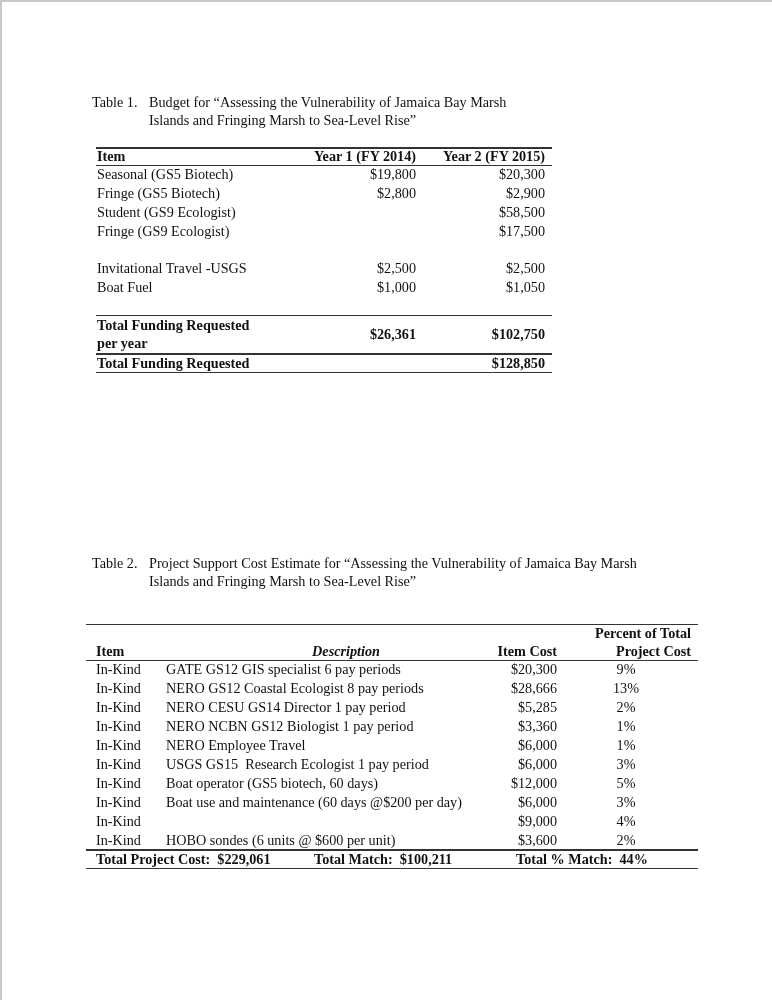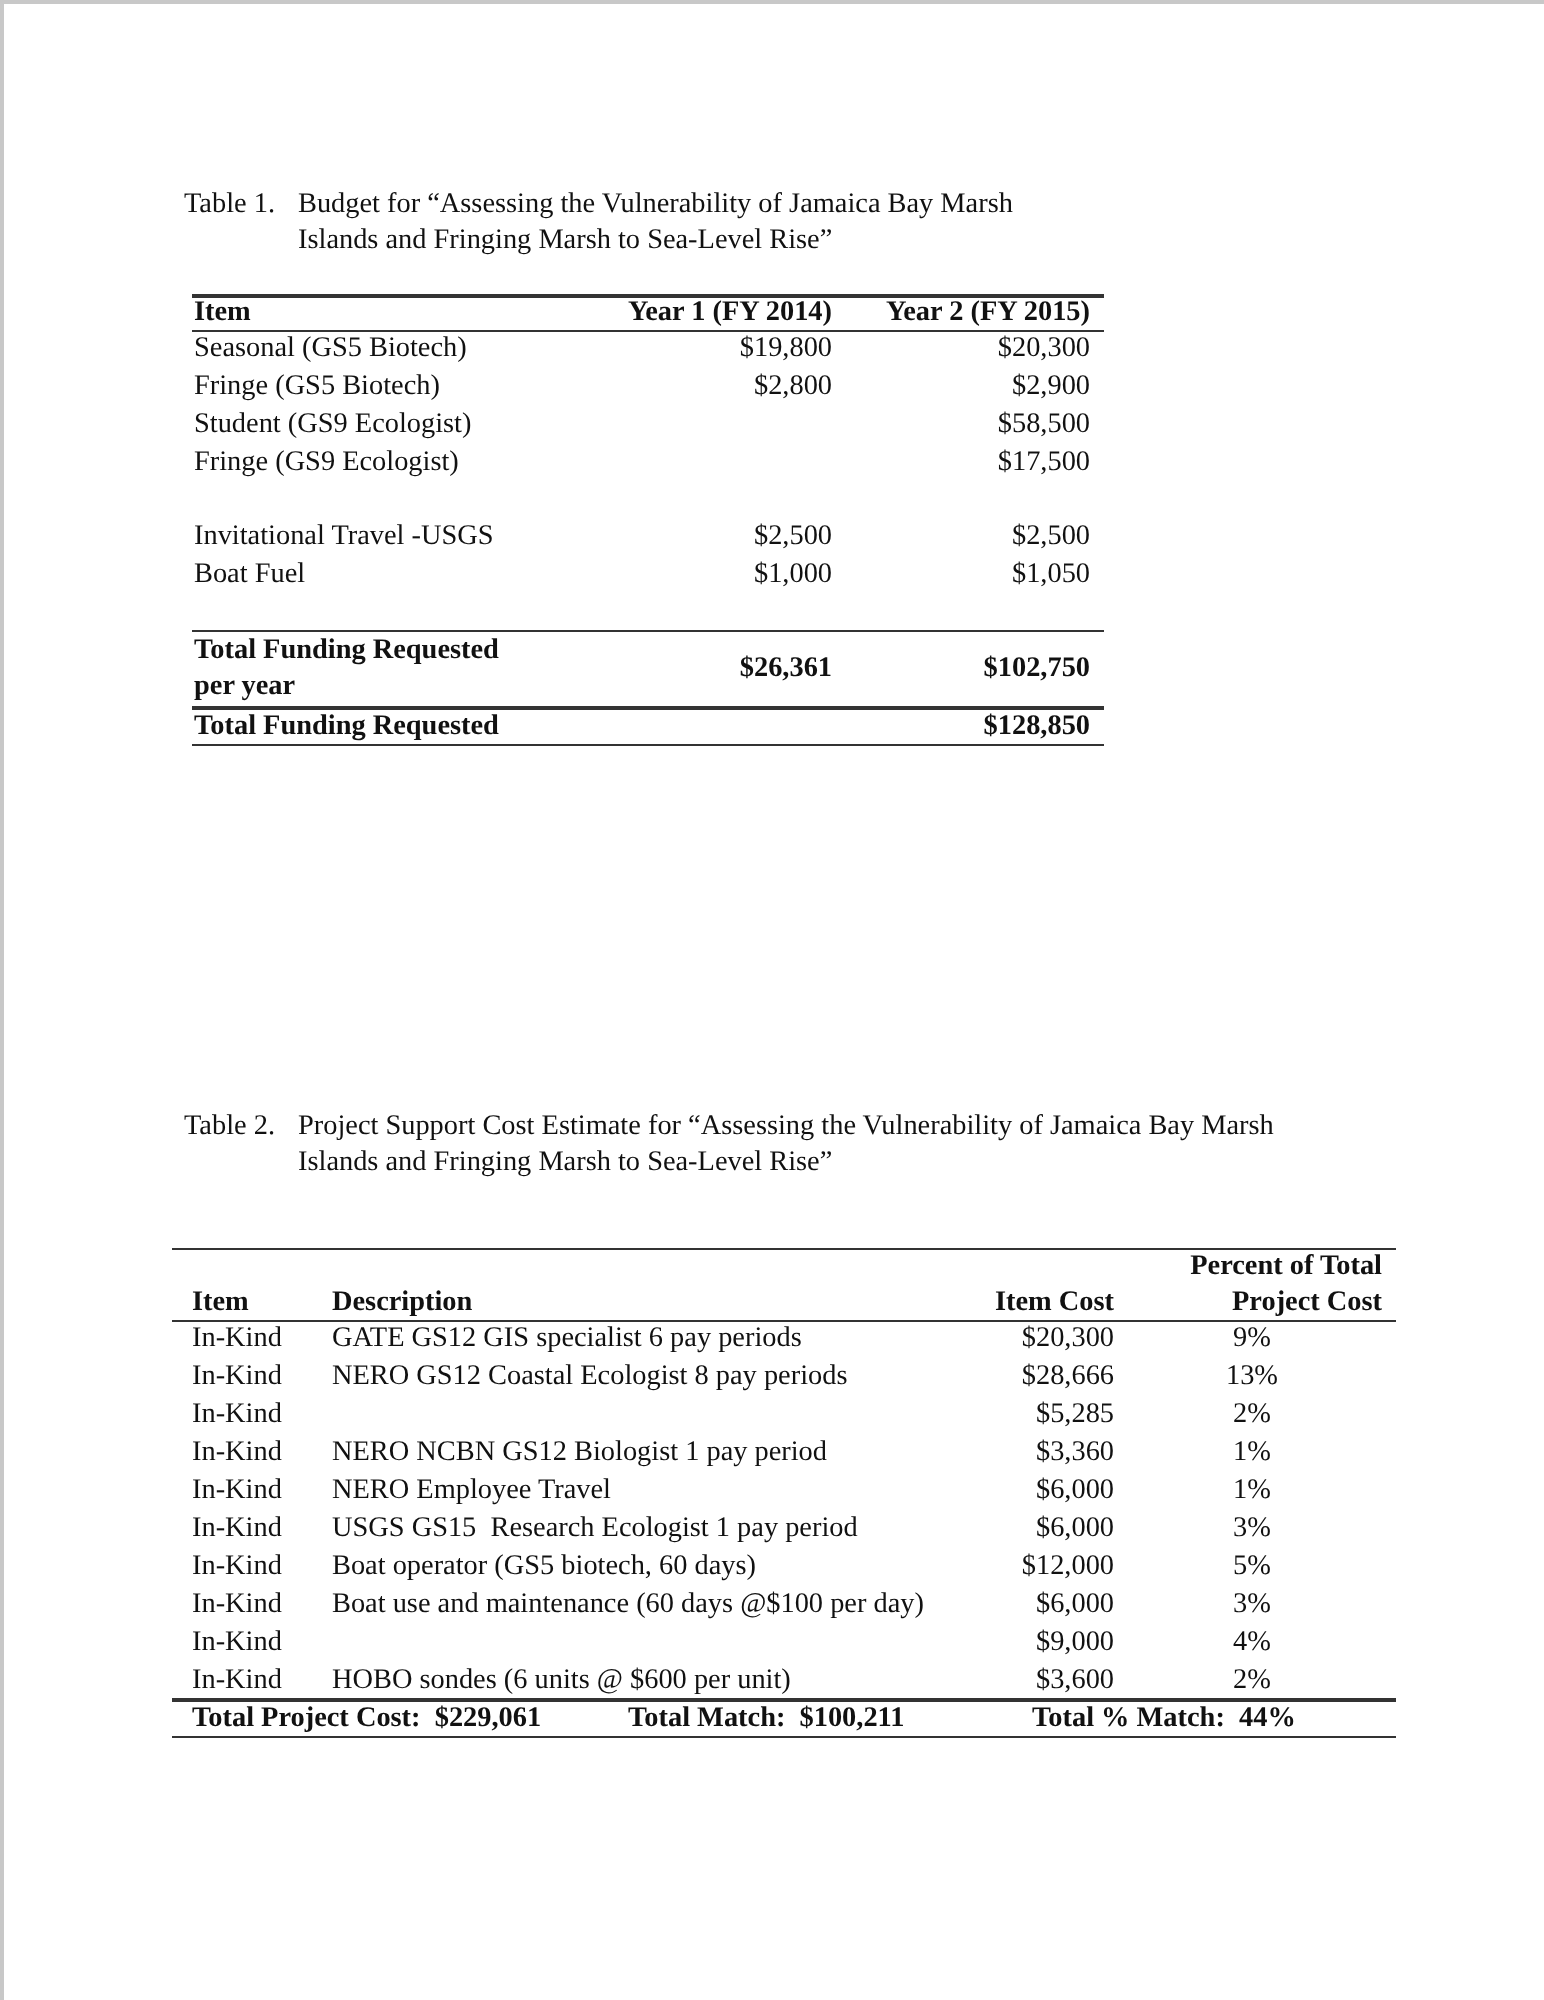--- a/index.html
+++ b/index.html
@@ -25,21 +25,21 @@
   .bold { font-weight: bold; }
 
   
   .t2 { position: absolute; left: 86px; top: 624px; width: 612px; font-size: 14.2px; }
   .t2 .hline { position: absolute; left: 0; width: 612px; background: #333; }
   .t2 .row { position: absolute; left: 0; width: 612px; height: 19px; line-height: 19px; }
   .t2 .c-item { position: absolute; left: 10px; }
   .t2 .c-desc { position: absolute; left: 80px; }
   .t2 .c-cost { position: absolute; right: 141px; text-align: right; }
   .t2 .c-pct { position: absolute; left: 505px; width: 70px; text-align: center; }
-  .t2 .hdr-desc { position: absolute; left: 80px; width: 360px; text-align: left; }
+  .t2 .hdr-desc { position: absolute; left: 80px; width: 360px; text-align: center; font-style: italic; }
   .t2 .hdr-pct { position: absolute; left: 490px; width: 115px; text-align: right; line-height: 18px; }
 </style>
 </head>
 <body>
 
 <div class="page-border"></div>
 
 <div class="caption" style="left:92px; top:93px;">
   <div><span class="lbl">Table 1.</span><span>Budget for “Assessing the Vulnerability of Jamaica Bay Marsh</span></div>
   <div class="cont">Islands and Fringing Marsh to Sea-Level Rise”</div>
@@ -127,20 +127,21 @@
     <span class="c-pct">9%</span>
   </div>
   <div class="row" style="top:55px;">
     <span class="c-item">In-Kind</span>
     <span class="c-desc">NERO GS12 Coastal Ecologist 8 pay periods</span>
     <span class="c-cost">$28,666</span>
     <span class="c-pct">13%</span>
   </div>
   <div class="row" style="top:74px;">
     <span class="c-item">In-Kind</span>
+    <span class="c-desc">NERO CESU GS14 Director 1 pay period</span>
     <span class="c-cost">$5,285</span>
     <span class="c-pct">2%</span>
   </div>
   <div class="row" style="top:93px;">
     <span class="c-item">In-Kind</span>
     <span class="c-desc">NERO NCBN GS12 Biologist 1 pay period</span>
     <span class="c-cost">$3,360</span>
     <span class="c-pct">1%</span>
   </div>
   <div class="row" style="top:112px;">
@@ -156,21 +157,21 @@
     <span class="c-pct">3%</span>
   </div>
   <div class="row" style="top:150px;">
     <span class="c-item">In-Kind</span>
     <span class="c-desc">Boat operator (GS5 biotech, 60 days)</span>
     <span class="c-cost">$12,000</span>
     <span class="c-pct">5%</span>
   </div>
   <div class="row" style="top:169px;">
     <span class="c-item">In-Kind</span>
-    <span class="c-desc">Boat use and maintenance (60 days @$100 per day)</span>
+    <span class="c-desc">Boat use and maintenance (60 days @$200 per day)</span>
     <span class="c-cost">$6,000</span>
     <span class="c-pct">3%</span>
   </div>
   <div class="row" style="top:188px;">
     <span class="c-item">In-Kind</span>
     <span class="c-cost">$9,000</span>
     <span class="c-pct">4%</span>
   </div>
   <div class="row" style="top:207px;">
     <span class="c-item">In-Kind</span>

